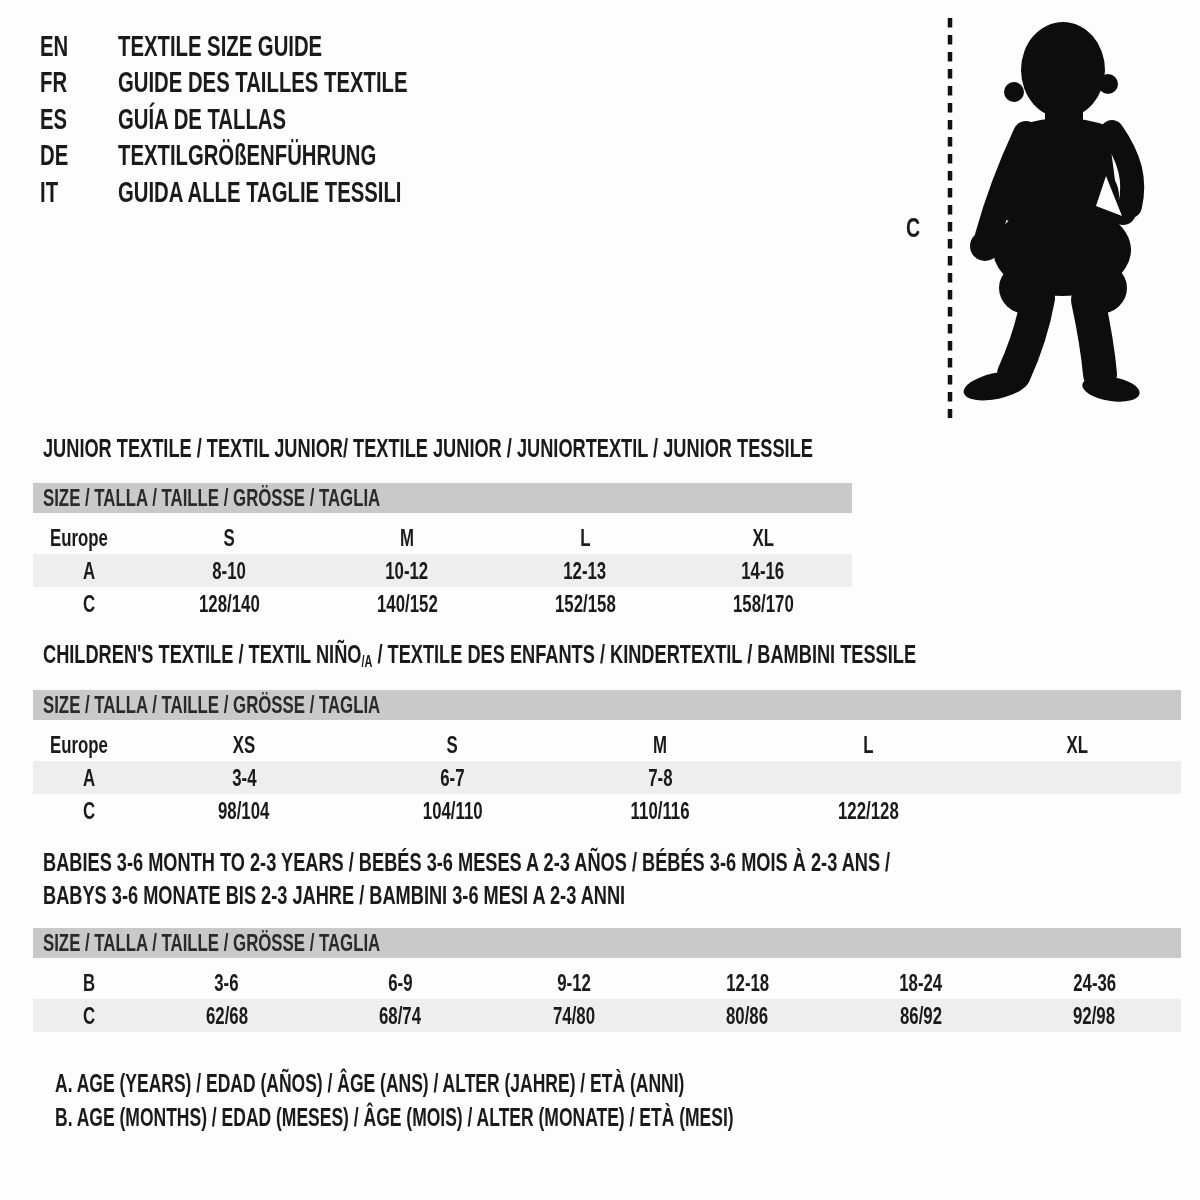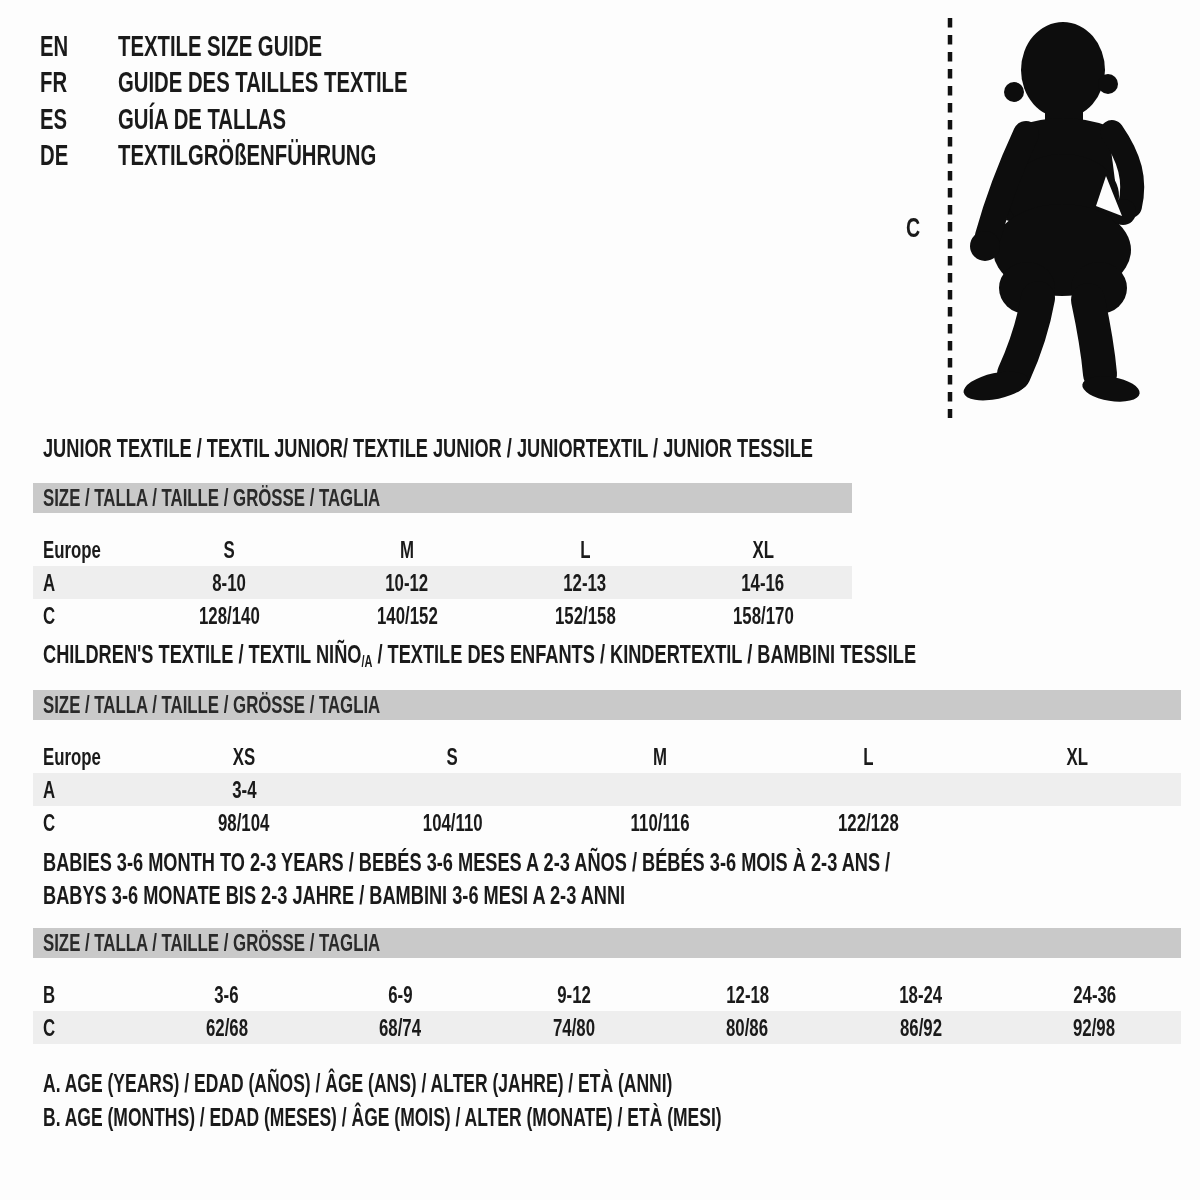--- a/index.html
+++ b/index.html
@@ -21,56 +21,60 @@
   .lang-row{display:flex;align-items:center;height:36.5px;font-size:29px;font-weight:700;}
   .lang-code{width:78px;}
 
   
   .sec-heading{position:absolute;left:43px;font-size:26px;font-weight:700;line-height:26px;}
   .two-line div{line-height:33px;}
 
   
   .tbl{position:absolute;left:33px;}
   .size-bar{height:30px;background:#c9c9c9;display:flex;align-items:center;padding-left:10px;
-            font-size:24px;font-weight:700;color:#2a2a2a;margin-bottom:20px;box-sizing:border-box;}
+            font-size:24px;font-weight:700;color:#2a2a2a;margin-bottom:8px;box-sizing:border-box;}
   .trow{display:grid;height:33px;align-items:center;font-size:24px;font-weight:700;}
   .g4{grid-template-columns:107px repeat(4,1fr);}
   .g5{grid-template-columns:107px repeat(5,1fr);}
   .g6{grid-template-columns:107px repeat(6,1fr);}
   .shaded{background:#eeeeee;}
-  .tlabel{padding-left:10px;text-align:left;text-decoration:underline;}
+  .tlabel{padding-left:10px;text-align:center;text-decoration:underline;}
   .tcell{text-align:center;}
 
   
   .figure-svg{position:absolute;left:890px;top:10px;}
   .figure-label{position:absolute;left:903px;top:212px;font-size:28px;font-weight:700;}
 
   
   .legend{position:absolute;left:43px;top:1066px;}
-  .legend-row{height:34.6px;display:flex;align-items:center;font-size:25px;font-weight:700;}
+  .legend-row{height:34.6px;display:flex;align-items:center;font-size:25px;font-weight:700;margin-left:12px;}
 </style>
 </head>
 <body>
 
 <div class="lang">
   <div class="lang-row">
     <span class="lang-code"><span class="cx cxl">EN</span></span>
     <span class="cx cxl">TEXTILE SIZE GUIDE</span>
   </div>
   <div class="lang-row">
     <span class="lang-code"><span class="cx cxl">FR</span></span>
     <span class="cx cxl">GUIDE DES TAILLES TEXTILE</span>
   </div>
   <div class="lang-row">
     <span class="lang-code"><span class="cx cxl">ES</span></span>
     <span class="cx cxl">GUÍA DE TALLAS</span>
   </div>
   <div class="lang-row">
     <span class="lang-code"><span class="cx cxl">DE</span></span>
     <span class="cx cxl">TEXTILGRÖßENFÜHRUNG</span>
+  </div>
+  <div class="lang-row">
+    <span class="lang-code"><span class="cx cxl">IT</span></span>
+    <span class="cx cxl">GUIDA ALLE TAGLIE TESSILI</span>
   </div>
 </div>
 
 <div class="figure-label">
   <span class="cx">C</span>
 </div>
 <svg class="figure-svg" width="290" height="415" viewBox="0 0 290 415">
   <line x1="60" y1="8" x2="60" y2="408" stroke="#111111" stroke-width="4.5" stroke-dasharray="9.5 7.5"></line>
   <g fill="#0d0d0d">
     <ellipse cx="173" cy="60" rx="42" ry="48"></ellipse>
@@ -135,20 +139,22 @@
     <div class="tlabel"><span class="cx cxl">Europe</span></div>
     <div class="tcell"><span class="cx">XS</span></div>
     <div class="tcell"><span class="cx">S</span></div>
     <div class="tcell"><span class="cx">M</span></div>
     <div class="tcell"><span class="cx">L</span></div>
     <div class="tcell"><span class="cx">XL</span></div>
   </div>
   <div class="trow g5 shaded">
     <div class="tlabel"><span class="cx cxl">A</span></div>
     <div class="tcell"><span class="cx">3-4</span></div>
+    <div class="tcell"><span class="cx">6-7</span></div>
+    <div class="tcell"><span class="cx">7-8</span></div>
   </div>
   <div class="trow g5">
     <div class="tlabel"><span class="cx cxl">C</span></div>
     <div class="tcell"><span class="cx">98/104</span></div>
     <div class="tcell"><span class="cx">104/110</span></div>
     <div class="tcell"><span class="cx">110/116</span></div>
     <div class="tcell"><span class="cx">122/128</span></div>
   </div>
 </div>
 

